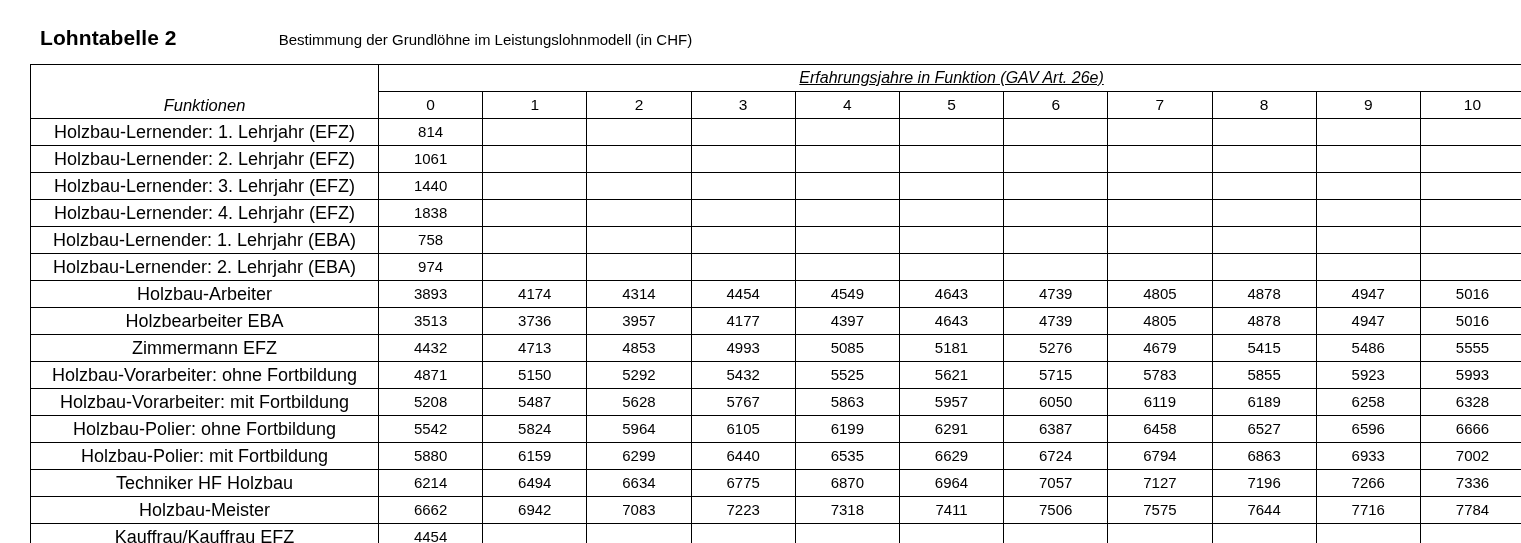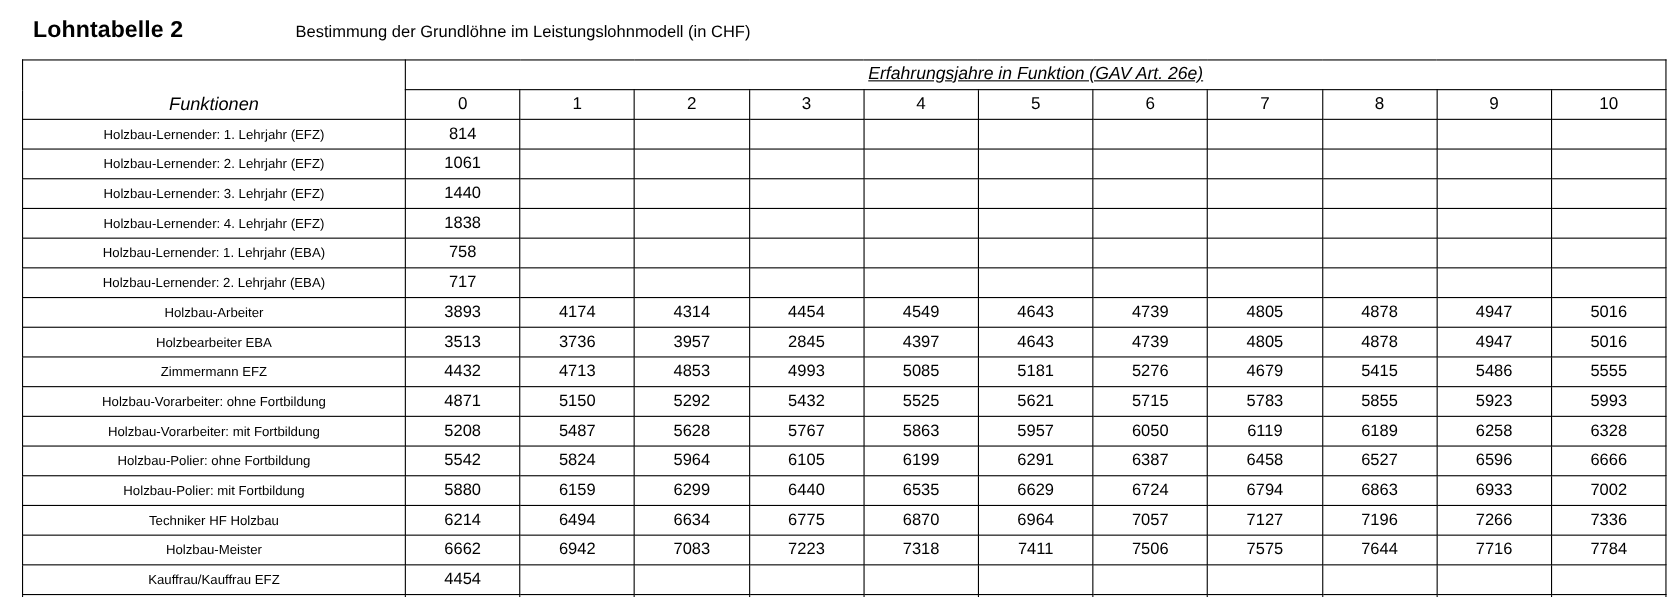--- a/index.html
+++ b/index.html
@@ -12,21 +12,21 @@
     height: 543px;
     font-family: "Liberation Sans", sans-serif;
     color: #000000;
     overflow: hidden;
   }
   .page {
     position: relative;
     width: 1450px;
     height: 543px;
     box-sizing: border-box;
-    padding: 8px;
+    padding: 18px;
   }
   .header-row {
     display: flex;
     align-items: baseline;
     padding: 8px 0 0 22px;
     height: 46px;
     box-sizing: border-box;
   }
   .doc-title {
     font-size: 21px;
@@ -81,21 +81,21 @@
   }
   th.yr-head {
     font-weight: bold;
     font-size: 15.5px;
     height: 26px;
     line-height: 26px;
   }
   td.fn-cell {
     text-align: left;
     padding-left: 4px;
-    font-size: 12px;
+    font-size: 18px;
   }
   td.val {
     text-align: center;
     font-size: 15px;
   }
 </style>
 </head>
 <body>
 
 <div class="page">
@@ -206,21 +206,21 @@
             <td class="val"></td>
             <td class="val"></td>
             <td class="val"></td>
             <td class="val"></td>
             <td class="val"></td>
             <td class="val"></td>
             <td class="val"></td>
           </tr>
           <tr>
             <td class="fn-cell">Holzbau-Lernender: 2. Lehrjahr (EBA)</td>
-            <td class="val">717</td>
+            <td class="val">974</td>
             <td class="val"></td>
             <td class="val"></td>
             <td class="val"></td>
             <td class="val"></td>
             <td class="val"></td>
             <td class="val"></td>
             <td class="val"></td>
             <td class="val"></td>
             <td class="val"></td>
             <td class="val"></td>
@@ -237,21 +237,21 @@
             <td class="val">4805</td>
             <td class="val">4878</td>
             <td class="val">4947</td>
             <td class="val">5016</td>
           </tr>
           <tr>
             <td class="fn-cell">Holzbearbeiter EBA</td>
             <td class="val">3513</td>
             <td class="val">3736</td>
             <td class="val">3957</td>
-            <td class="val">2845</td>
+            <td class="val">4177</td>
             <td class="val">4397</td>
             <td class="val">4643</td>
             <td class="val">4739</td>
             <td class="val">4805</td>
             <td class="val">4878</td>
             <td class="val">4947</td>
             <td class="val">5016</td>
           </tr>
           <tr>
             <td class="fn-cell">Zimmermann EFZ</td>

